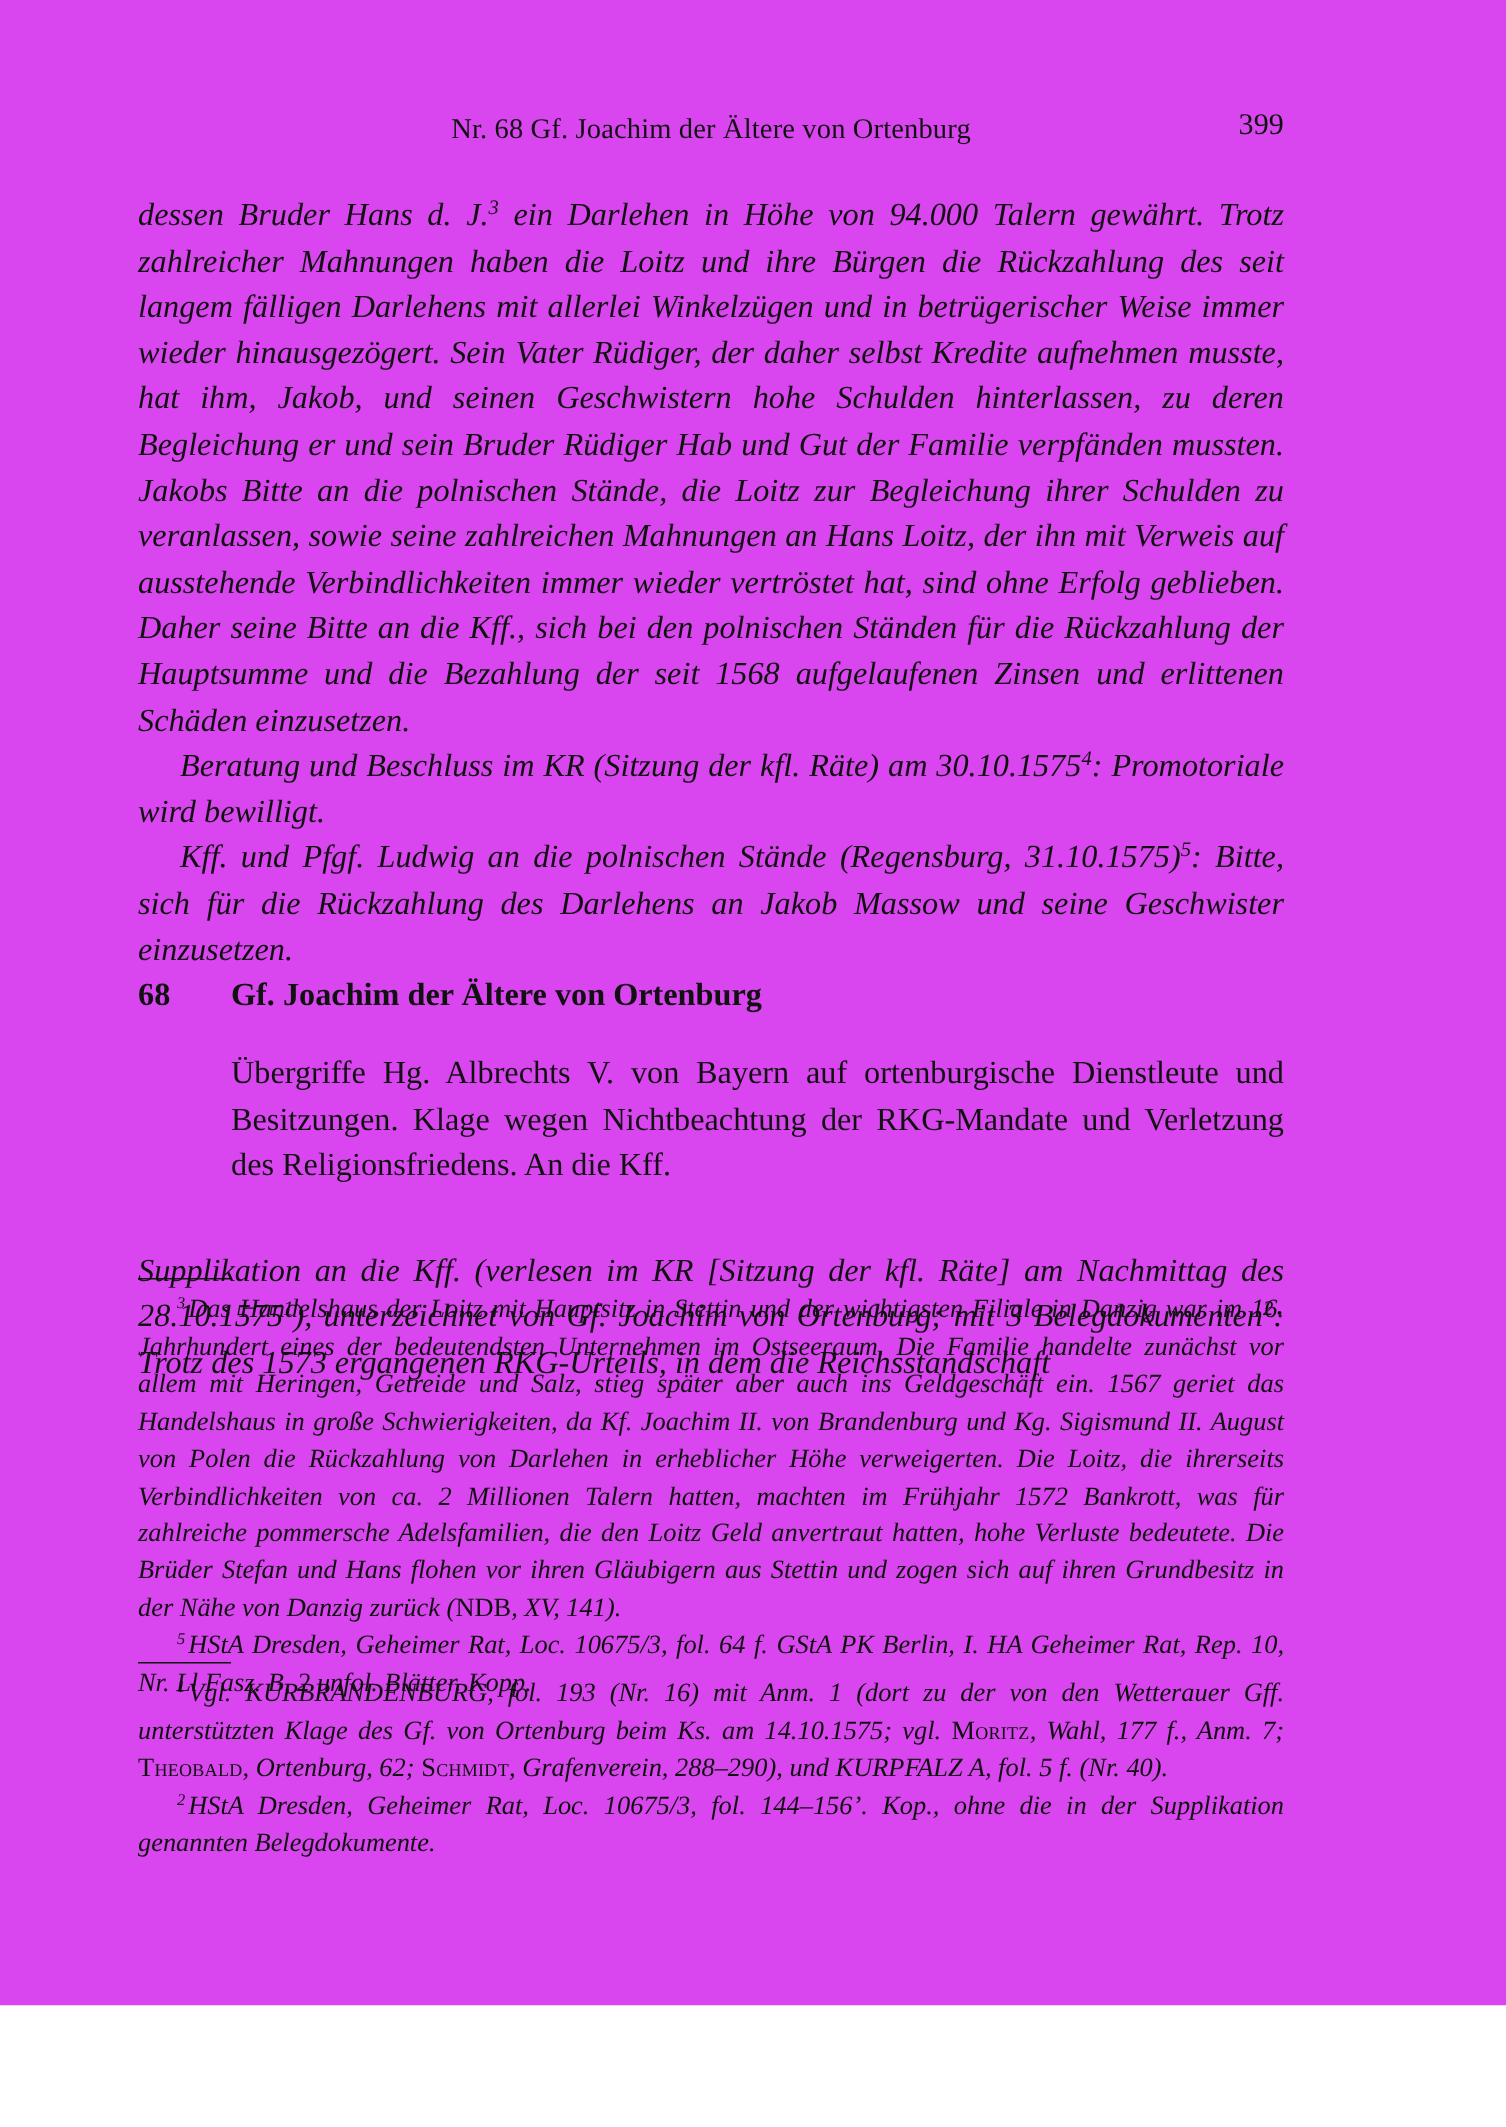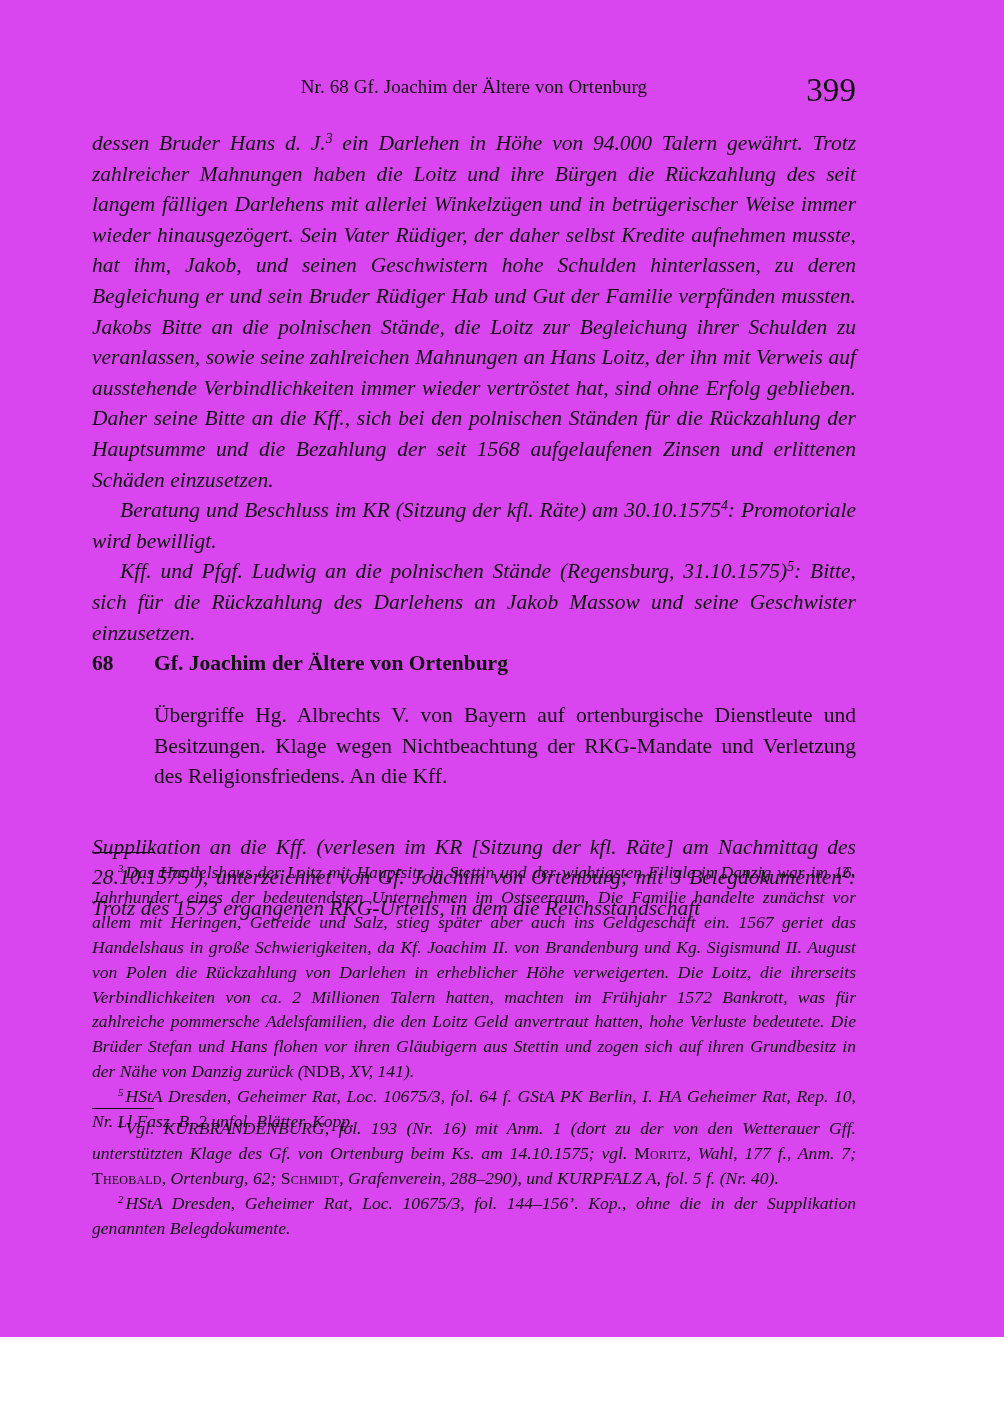--- a/index.html
+++ b/index.html
@@ -34,21 +34,21 @@
     position: absolute;
     left: 0;
     right: 0;
     text-align: center;
     white-space: nowrap;
   }
   .runhead .rh-folio {
     position: absolute;
     right: 0;
     top: -4px;
-    font-size: 33px;
+    font-size: 20px;
   }
 
   
   .textblock {
     position: absolute;
     left: 92px;
     top: 128px;
     width: 764px;
   }
 

